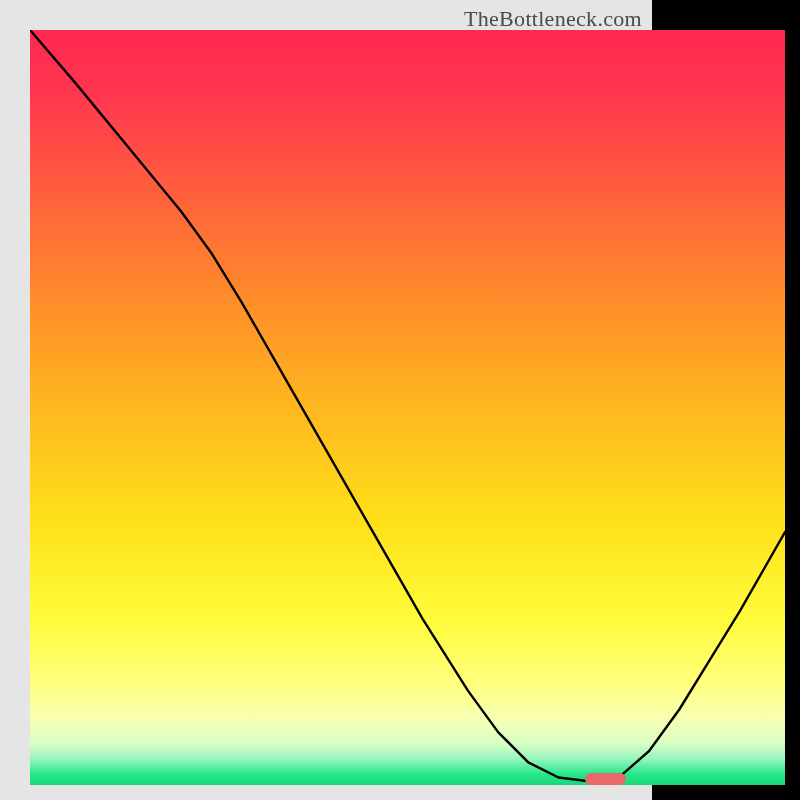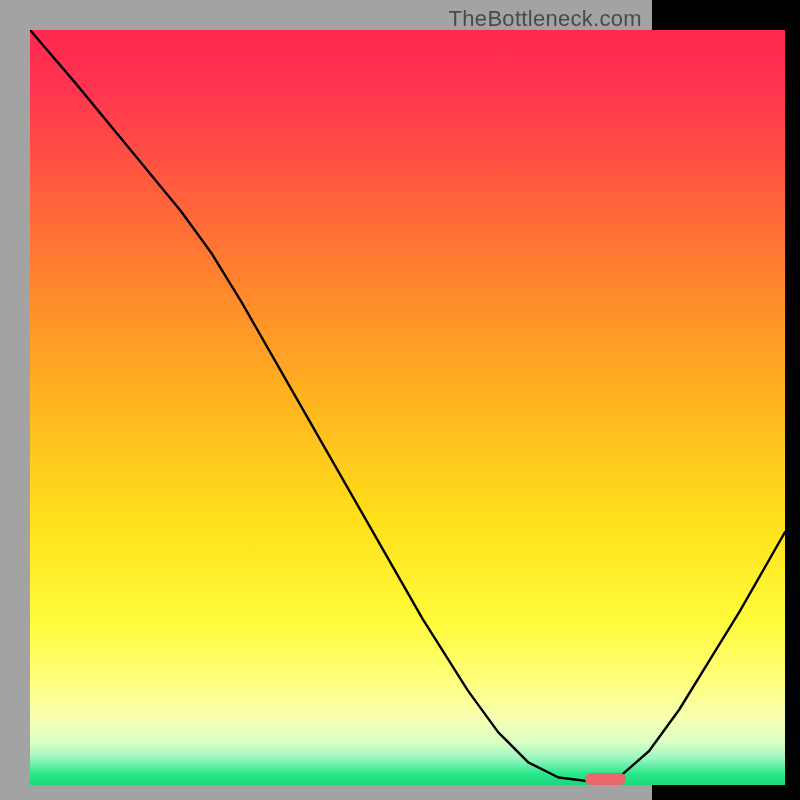--- a/index.html
+++ b/index.html
@@ -1,17 +1,17 @@
 <!DOCTYPE html>
 <html><head>
 <meta charset="utf-8">
 <style>
   * { margin: 0; padding: 0; box-sizing: border-box; }
   body { background: #000; width: 800px; height: 800px; overflow: hidden; font-family: Arial, sans-serif; }
-  .frame { position: relative; width: 652px; height: 800px; background: #a3a3a3; }
+  .frame { position: relative; width: 652px; height: 800px; background: #e5e5e5; font-family: Liberation Serif, serif; }
   .watermark { position: absolute; top: 6px; right: 10px; color: #4a4a4a; font-size: 22px; font-weight: 500; letter-spacing: 0.3px; }
   .plot-area { position: absolute; left: 30px; top: 30px; width: 755px; height: 755px; overflow: hidden; }
   .gradient-bg { position: absolute; inset: 0; }
   .curve { position: absolute; inset: 0; }
   .optimal-marker { position: absolute; background: #e8686c; border-radius: 8px; }
 </style>
 </head>
 <body>
 
 <div class="frame">

